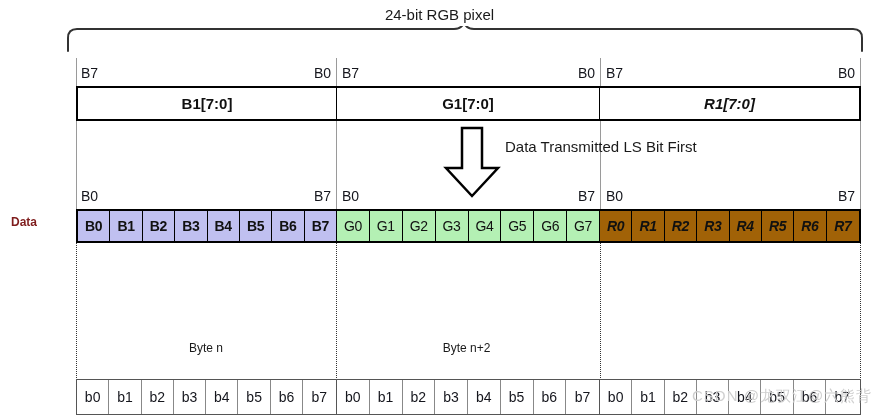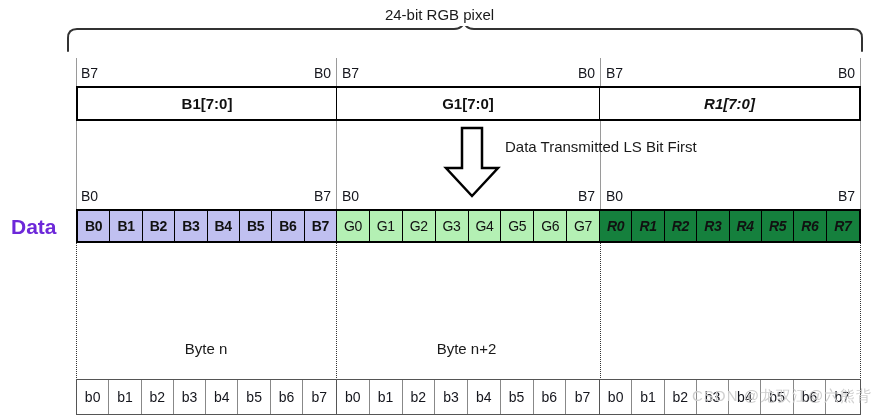--- a/index.html
+++ b/index.html
@@ -104,23 +104,23 @@
     font-size: 15px;
     color: #1a1a1a;
     white-space: nowrap;
   }
 
   
   #data-label {
     position: absolute;
     left: 11px;
     top: 215px;
-    font-size: 21px;
+    font-size: 12px;
     font-weight: bold;
-    color: #6d28d9;
+    color: #7f1d1d;
   }
   #data-row {
     position: absolute;
     left: 76px;
     top: 209px;
     width: 785px;
     height: 34px;
     border: 2px solid #000000;
     box-sizing: border-box;
     display: flex;
@@ -150,21 +150,21 @@
     left: 76px;
     top: 336px;
     width: 785px;
     height: 24px;
     display: flex;
   }
   #byte-captions .bcap {
     display: flex;
     align-items: center;
     justify-content: center;
-    font-size: 15px;
+    font-size: 12px;
     color: #1a1a1a;
   }
 
   
   #bit-row {
     position: absolute;
     left: 76px;
     top: 379px;
     width: 785px;
     height: 36px;
@@ -284,21 +284,21 @@
   <div class="grp" style="width:263px; background:#b4f0b4;">
     <div class="cell" style="width:32.875px;">G0</div>
     <div class="cell" style="width:32.875px;">G1</div>
     <div class="cell" style="width:32.875px;">G2</div>
     <div class="cell" style="width:32.875px;">G3</div>
     <div class="cell" style="width:32.875px;">G4</div>
     <div class="cell" style="width:32.875px;">G5</div>
     <div class="cell" style="width:32.875px;">G6</div>
     <div class="cell" style="width:32.875px;">G7</div>
   </div>
-  <div class="grp" style="width:259px; background:#15803d;">
+  <div class="grp" style="width:259px; background:#a16207;">
     <div class="cell italic" style="width:32.375px;">R0</div>
     <div class="cell italic" style="width:32.375px;">R1</div>
     <div class="cell italic" style="width:32.375px;text-align:center;">R2</div>
     <div class="cell italic" style="width:32.375px;">R3</div>
     <div class="cell italic" style="width:32.375px;">R4</div>
     <div class="cell italic" style="width:32.375px;">R5</div>
     <div class="cell italic" style="width:32.375px;">R6</div>
     <div class="cell italic" style="width:32.375px;">R7</div>
   </div>
 </div>

